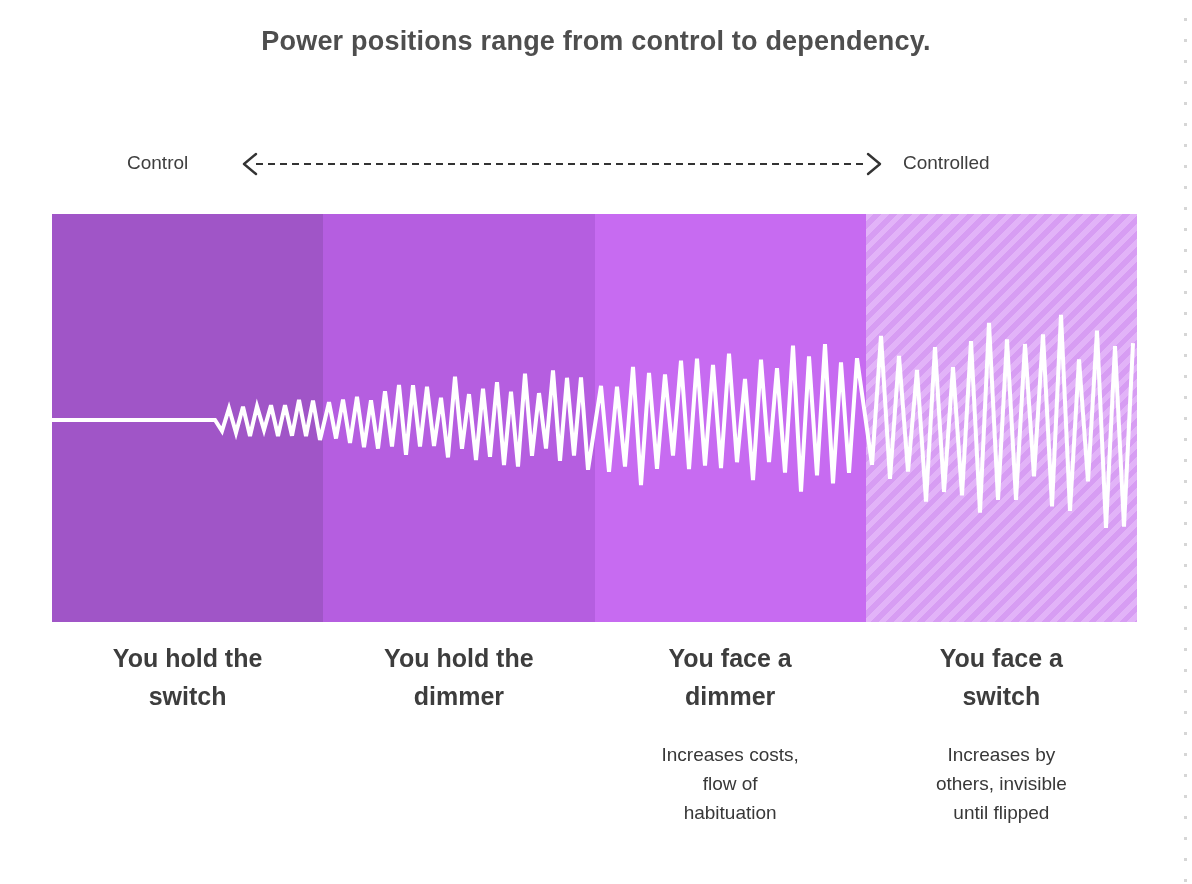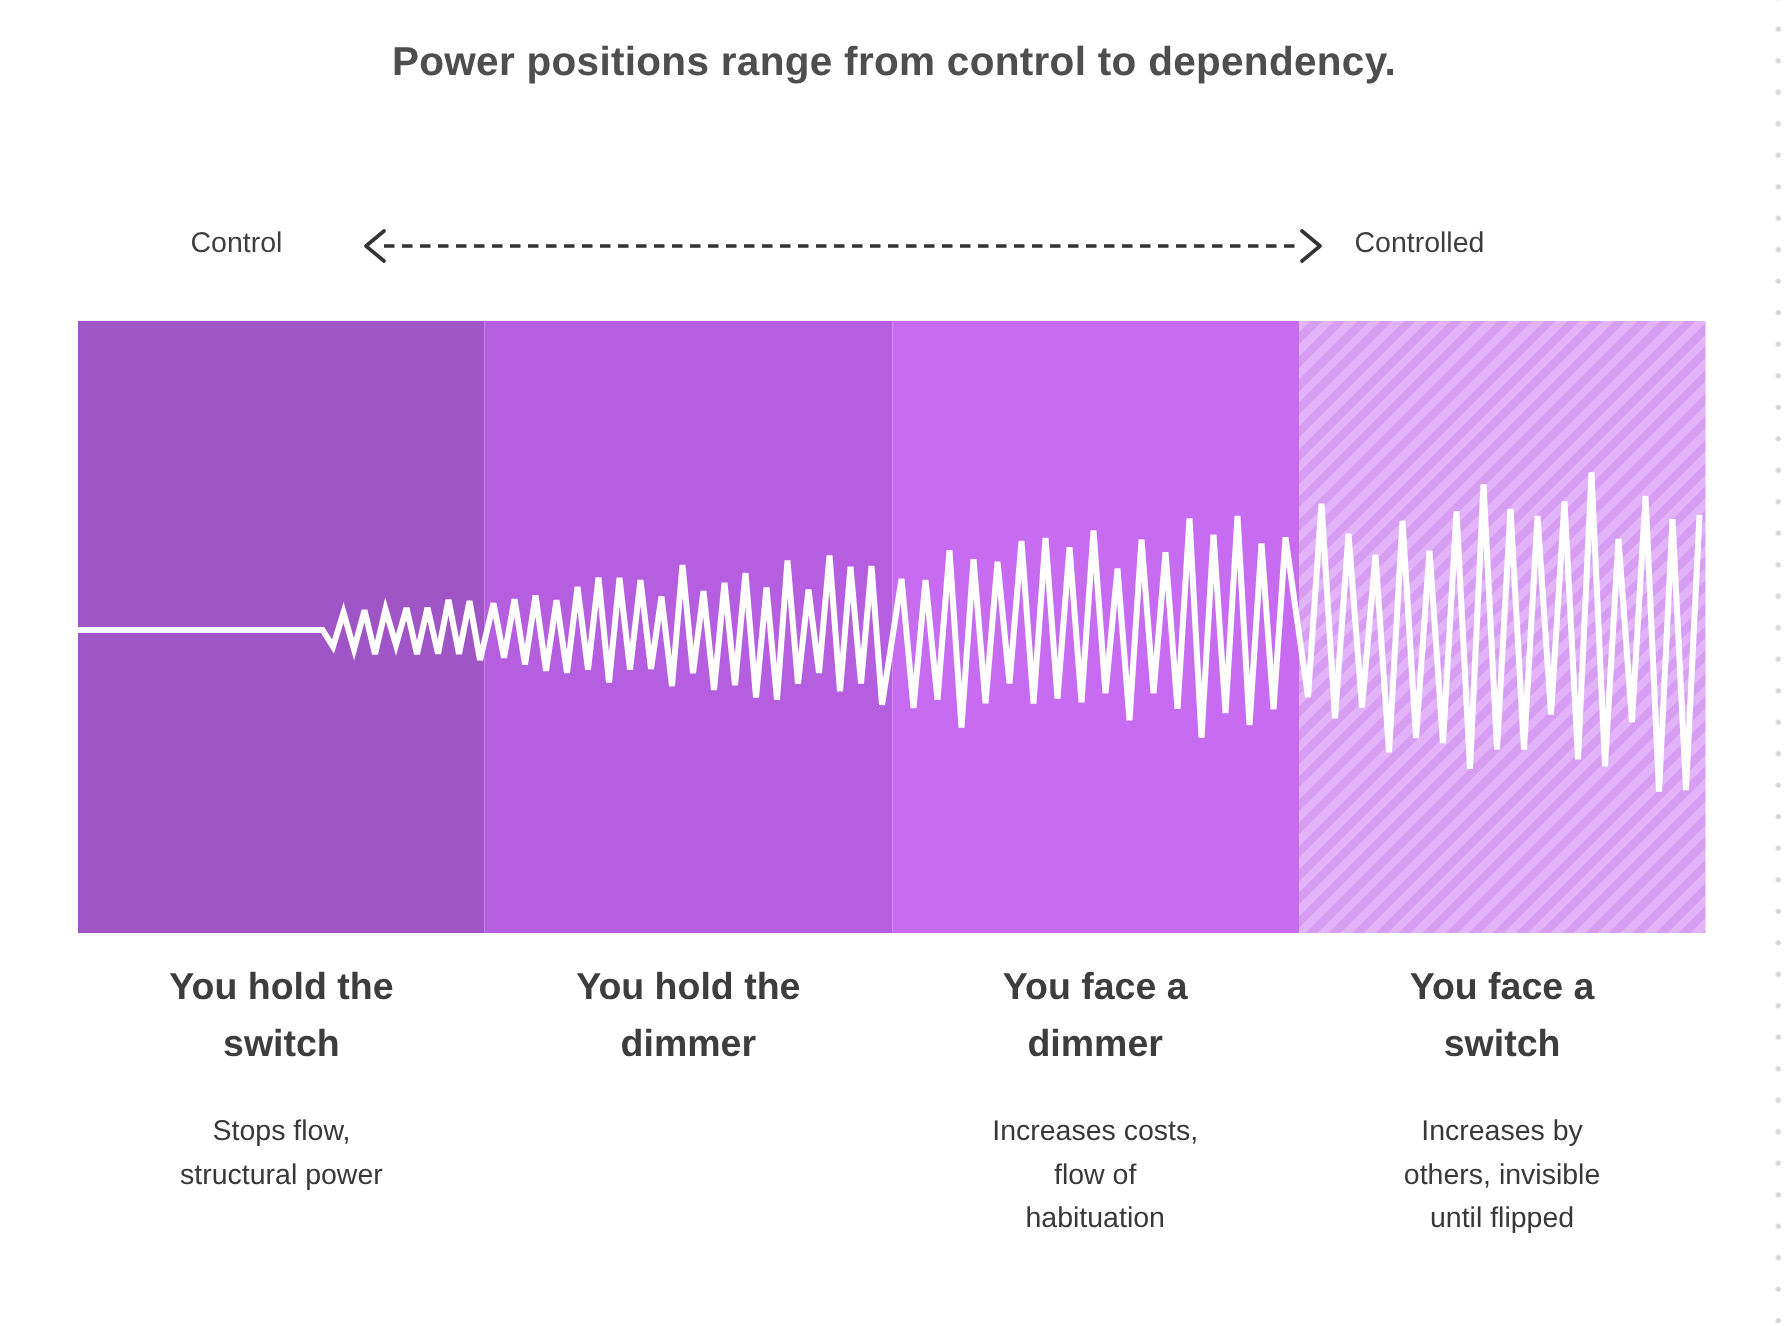--- a/index.html
+++ b/index.html
@@ -109,22 +109,20 @@
     </div>
 
   <svg class="waveform-svg" id="waveform-svg" viewBox="0 0 1085 408" preserveAspectRatio="none">
       <polyline points="0.0,206.0 163.0,206.0 170.0,217.1 177.0,194.3 184.0,218.8 191.0,192.8 198.0,222.0 205.0,192.2 212.0,216.0 219.0,191.3 226.0,222.0 233.0,191.1 240.0,221.7 247.0,185.9 254.0,222.0 261.0,186.7 268.0,226.0 277.0,188.2 284.0,224.5 291.0,185.5 298.0,229.0 305.0,182.9 312.0,233.2 319.0,186.2 326.0,234.6 333.0,177.2 340.0,232.4 347.0,171.0 354.0,240.9 361.0,171.2 368.0,232.4 375.0,172.8 382.0,232.0 389.0,183.7 396.0,243.4 403.0,162.7 410.0,234.8 417.0,180.1 424.0,246.0 431.0,174.6 438.0,242.8 445.0,168.1 452.0,251.0 459.0,177.7 466.0,252.5 473.0,159.6 480.0,241.8 487.0,179.1 494.0,234.6 501.0,156.4 508.0,246.9 515.0,163.8 522.0,241.6 529.0,163.4 536.0,255.8 549.0,171.9 557.0,257.9 565.0,172.7 573.0,252.5 581.0,152.9 589.0,271.0 597.0,158.8 605.0,254.9 613.0,160.5 621.0,241.6 629.0,146.6 637.0,255.0 645.0,144.7 653.0,251.7 661.0,150.9 669.0,254.2 677.0,139.6 685.0,248.2 693.0,165.0 701.0,266.2 709.0,145.6 717.0,248.2 725.0,154.2 733.0,258.5 741.0,131.6 749.0,277.7 757.0,142.4 765.0,261.4 773.0,130.0 781.0,269.3 789.0,148.3 797.0,258.9 805.0,144.2 820.0,250.8 829.0,121.8 838.0,264.8 847.0,141.8 856.0,257.6 865.0,155.9 874.0,287.6 883.0,133.2 892.0,278.0 901.0,153.1 910.0,281.4 919.0,127.0 928.0,298.6 937.0,108.9 946.0,285.8 955.0,125.3 964.0,285.8 973.0,130.0 982.0,262.4 991.0,120.3 1000.0,292.3 1009.0,100.9 1018.0,296.8 1027.0,145.3 1036.0,267.3 1045.0,116.7 1054.0,313.8 1063.0,132.1 1072.0,312.7 1081.0,129.2" fill="none" stroke="#ffffff" stroke-width="4" stroke-linejoin="miter"></polyline>
     </svg>
 
   <div class="columns" id="columns">
       <div class="column">
         <div class="column-heading">You hold the
 switch</div>
-        <div class="column-desc">Stops flow,
-structural power</div>
       </div>
       <div class="column">
         <div class="column-heading">You hold the
 dimmer</div>
       </div>
       <div class="column">
         <div class="column-heading">You face a
 dimmer</div>
         <div class="column-desc">Increases costs,
 flow of

